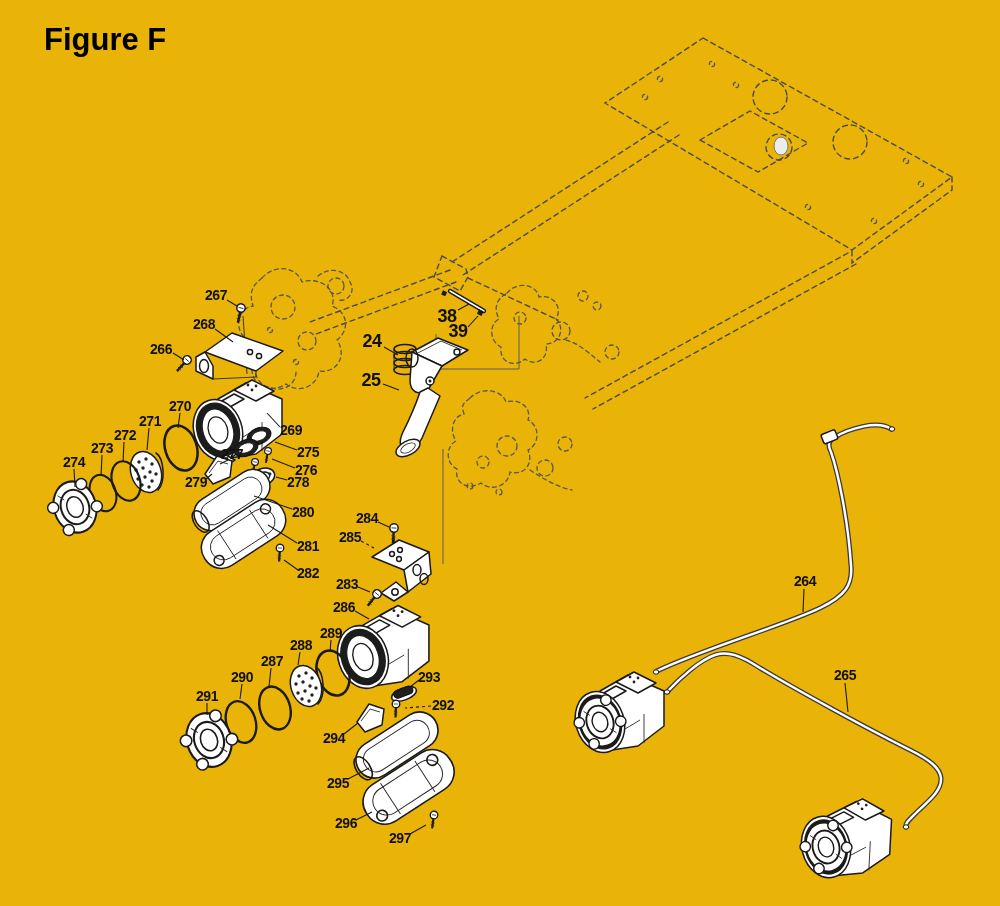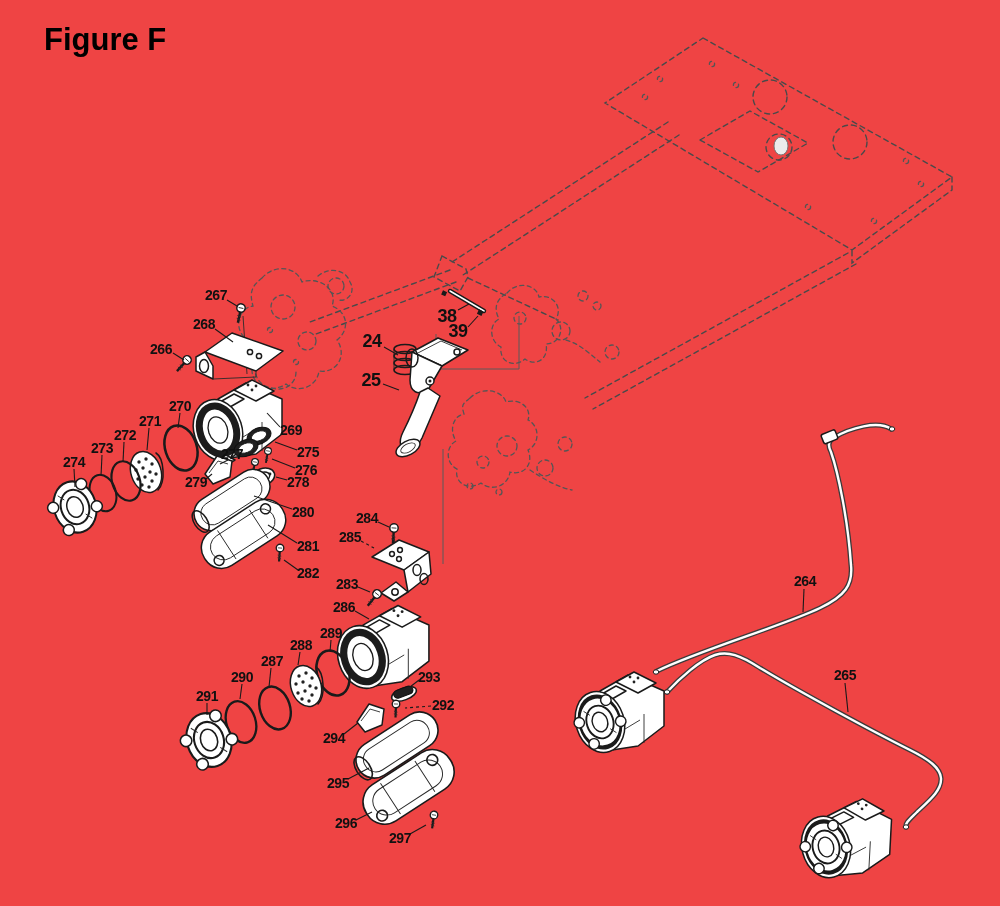--- a/index.html
+++ b/index.html
@@ -1,16 +1,16 @@
 <!DOCTYPE html>
 <html><head>
 <meta charset="utf-8">
 <style>
   html,body{margin:0;padding:0;background:#fff;}
-  #stage{position:relative;width:1000px;height:906px;background:#ef4444;overflow:hidden;
+  #stage{position:relative;width:1000px;height:906px;background:#eab308;overflow:hidden;
          font-family:"Liberation Sans", sans-serif;}
   #figure-title{position:absolute;left:44px;top:22px;font-size:31px;font-weight:800;
                 color:#000;letter-spacing:0px;}
   svg{position:absolute;left:0;top:0;}
   .ln{stroke:#1a1a1a;stroke-width:1.5;fill:none;stroke-linecap:round;stroke-linejoin:round;}
   .fw{stroke:#1a1a1a;stroke-width:1.5;fill:#ffffff;stroke-linejoin:round;}
   .thin{stroke:#2a2a2a;stroke-width:0.9;fill:none;}
   .ghost{stroke:#4a4a4a;stroke-width:1.4;fill:none;stroke-dasharray:5 4;stroke-linecap:round;}
   .ghost2{stroke:#555;stroke-width:1.3;fill:none;stroke-dasharray:4 3.5;stroke-linecap:round;}
   .dark{fill:#1f1f1f;stroke:#111;stroke-width:1;}

